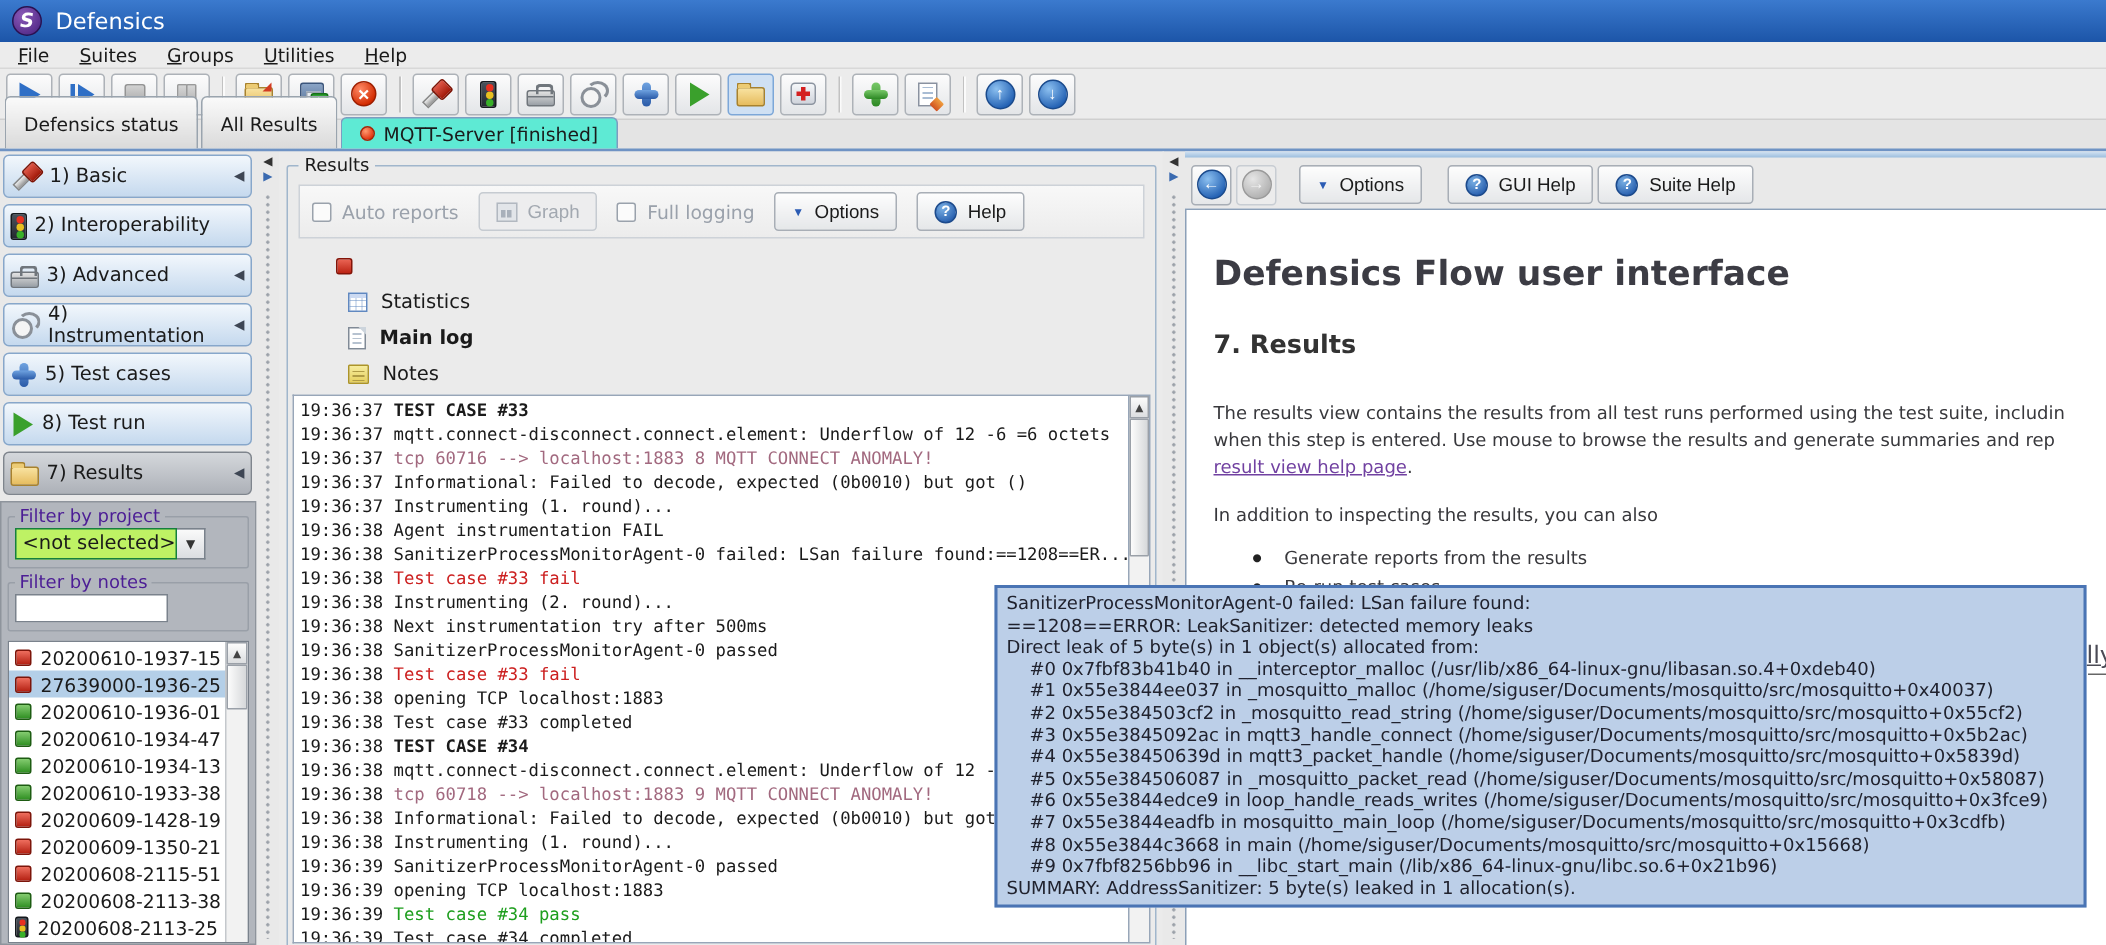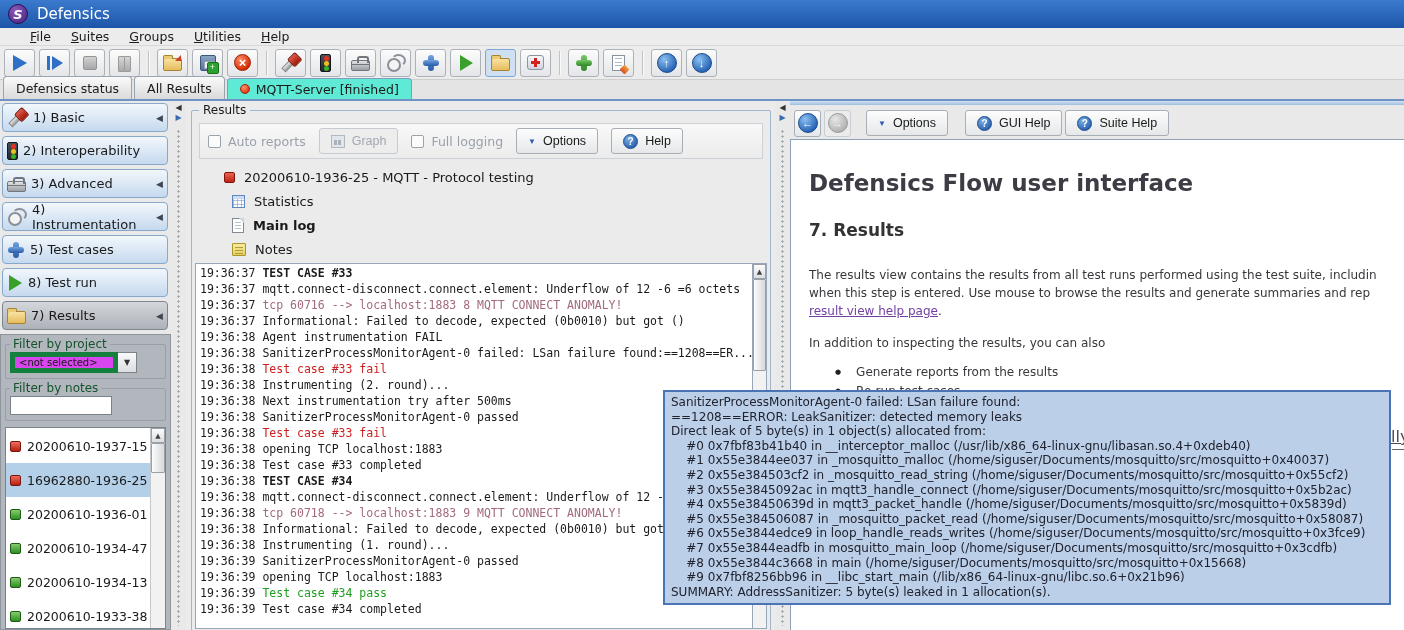--- a/index.html
+++ b/index.html
@@ -5,21 +5,21 @@
 *{margin:0;padding:0;box-sizing:border-box}
 html,body{width:1404px;height:630px}
 body{position:relative;overflow:hidden;font-family:"DejaVu Sans","Liberation Sans",sans-serif;font-size:13px;color:#1a1a1a;background:#e9e9e9}
 
 
 .titlebar{position:absolute;left:0;top:0;width:100%;height:28px;background:linear-gradient(#3b7ace,#1c55a8);display:flex;align-items:center;padding-left:8px;gap:9px}
 .logo{width:20px;height:20px;border-radius:50%;background:radial-gradient(circle at 35% 30%,#8a5ab8,#47207e);color:#fff;font-weight:bold;font-size:13px;display:flex;align-items:center;justify-content:center;border:1px solid #2a1050;font-style:italic}
 .win-title{color:#fff;font-size:15px}
 
 
-.menubar{position:absolute;top:28px;width:100%;height:18px;background:#ececec;border-bottom:1px solid #d8d8d8;display:flex;align-items:center;font-size:12.5px;padding-left:20px}
+.menubar{position:absolute;top:28px;width:100%;height:18px;background:#ececec;border-bottom:1px solid #d8d8d8;display:flex;align-items:center;font-size:12.5px;padding-left:2px}
 .menu-item{padding:0 10px;cursor:default}
 
 
 .toolbar{position:absolute;top:46px;width:100%;height:34px;background:#ececec;border-bottom:1px solid #cfcfcf;display:flex;align-items:center;padding-left:4px;gap:4px}
 .tbtn{width:31px;height:28px;border:1px solid #adb2b8;border-radius:3px;background:linear-gradient(#fcfcfc,#e3e5e8);display:flex;align-items:center;justify-content:center;position:relative;padding:0;flex:0 0 auto}
 .tbtn.active{background:#cfe0f3;border-color:#7da7d8}
 .tbtn.sep{width:9px;border:none;background:none}
 .icon{display:inline-block;position:relative;flex:0 0 auto}
 .sep-line{width:2px;height:24px;background:linear-gradient(90deg,#c2c2c2 50%,#fbfbfb 50%)}
 
@@ -66,41 +66,41 @@
 .doc-edit-icon::after{content:"";position:absolute;right:-4px;bottom:-3px;width:7px;height:7px;background:linear-gradient(#f0a040,#d05020);border-radius:1px;transform:rotate(45deg)}
 .sphere{width:20px;height:20px;border-radius:50%;background:radial-gradient(circle at 35% 30%,#8cc0f0,#2462b4 75%);border:1px solid #1a4a8c;color:#fff;font-size:11px;font-weight:bold;text-align:center;line-height:18px}
 .sphere.gray{background:radial-gradient(circle at 35% 30%,#e6e6e6,#b2b2b2 75%);border-color:#9a9a9a;color:#f2f2f2}
 .arrow-up-icon::after{content:"↑"}
 .arrow-down-icon::after{content:"↓"}
 .back-icon::after{content:"←"}
 .forward-icon::after{content:"→"}
 
 
 .tabbar{position:absolute;top:80px;width:100%;height:21px;background:#e4e4e4;border-bottom:2px solid #6f93c4;display:flex;align-items:flex-end;padding-left:3px;gap:2px}
-.tab{height:23px;display:flex;align-items:center;gap:6px;padding:0 12px;border:1px solid #9aa4ae;border-bottom:none;border-radius:4px 4px 0 0;background:linear-gradient(#fafafa,#dadada);font-size:12.5px;cursor:default}
+.tab{height:35px;display:flex;align-items:center;gap:6px;padding:0 12px;border:1px solid #9aa4ae;border-bottom:none;border-radius:4px 4px 0 0;background:linear-gradient(#fafafa,#dadada);font-size:12.5px;cursor:default}
 .tab.active{background:#5eead4;border-color:#7d9cc0;height:21px}
 .tabdot{display:none}
 .tabdot.dot{display:inline-block;width:10px;height:10px;border-radius:50%;background:radial-gradient(circle at 35% 30%,#ff9a70,#e03410 75%);border:1px solid #a82408}
 
 
 .sidebar{position:absolute;left:0;top:101px;width:171px;height:529px;background:#e9e9e9}
 .steps{position:absolute;left:2px;top:2px;right:3px}
 .step{height:29px;margin-bottom:4px;border:1px solid #87a7cb;border-radius:4px;background:linear-gradient(#f2f7fc,#c5d9ee);display:flex;align-items:center;padding:0 4px;gap:5px;font-size:13px;cursor:default}
 .step.selected{background:linear-gradient(#d4d7db,#adb1b8);border-color:#7f858d}
 .step .step-arrow{margin-left:auto;font-size:9px;color:#3e4654}
 .results-section{position:absolute;left:0;top:233px;right:0;bottom:0;background:#b2b6bd;border:1px solid #8e949c;padding:0 3px}
 .fs{border:1px solid #999fa8;border-radius:2px;position:relative;margin:9px 1px 0 1px;padding:7px 4px 5px 4px}
-.fs .legend{position:absolute;top:-8px;left:4px;background:#b2b6bd;padding:0 3px;font-size:12px;color:#14532d}
+.fs .legend{position:absolute;top:-8px;left:4px;background:#b2b6bd;padding:0 3px;font-size:12px;color:#4c1d95}
 .combo{display:flex;height:21px;width:127px}
-.combo-value{flex:1;background:#d946ef;border:5px solid #15803d;font-size:10px;padding:0 4px;display:flex;align-items:center;white-space:nowrap;overflow:hidden}
+.combo-value{flex:1;background:#bef264;border:1px solid #15803d;font-size:13px;padding:0 4px;display:flex;align-items:center;white-space:nowrap;overflow:hidden}
 .combo-btn{width:19px;background:linear-gradient(#fafafa,#dbdde1);border:1px solid #7a828c;border-left:none;display:flex;align-items:center;justify-content:center;font-size:8px;color:#333}
 .notes-input{width:102px;height:19px;background:#fff;border:1px solid #7a828c;font-size:12px;padding:0 3px;font-family:inherit}
 .run-list{position:absolute;left:4px;right:4px;top:92px;bottom:0;background:#fff;border:1px solid #7a828c;overflow:hidden}
 .run-rows{position:absolute;left:0;top:1px;right:15px}
-.run-row{height:34px;display:flex;align-items:center;gap:6px;padding-left:4px;font-size:12.5px;white-space:nowrap}
+.run-row{height:18px;display:flex;align-items:center;gap:6px;padding-left:4px;font-size:12.5px;white-space:nowrap}
 .run-row.selected{background:#b4cfe8}
 .run-icon{width:11px;height:11px;border-radius:2px}
 .run-icon.fail{background:linear-gradient(#ee6e5e,#b42012);border:1px solid #7c150a}
 .run-icon.pass{background:linear-gradient(#84cc70,#2f8f22);border:1px solid #1d5c12}
 .run-icon.traffic{width:9px;height:14px;background:linear-gradient(#4a525c,#23282e);border:1px solid #14181c;position:relative}
 .run-icon.traffic::before{content:"";position:absolute;left:2px;top:1px;width:3.5px;height:3.5px;border-radius:50%;background:#e83020;box-shadow:0 4px 0 #e8c020,0 8px 0 #38b028}
 
 
 .sb{position:absolute;background:#f2f2f2;border-left:1px solid #c4c8cc}
 .sb-btn{width:100%;height:15px;background:linear-gradient(#fcfcfc,#dcdee0);border:1px solid #9aa0a8;display:flex;align-items:center;justify-content:center;font-size:7px;color:#444}
@@ -333,21 +333,21 @@
     </div>
     <div class="run-list">
       <div class="run-rows">
 
       <div class="run-row">
           <span class="run-icon fail"></span>
           <span class="run-id">20200610-1937-15</span>
         </div>
           <div class="run-row selected">
           <span class="run-icon fail"></span>
-          <span class="run-id">16962880-1936-25</span>
+          <span class="run-id">27639000-1936-25</span>
         </div>
           <div class="run-row">
           <span class="run-icon pass"></span>
           <span class="run-id">20200610-1936-01</span>
         </div>
           <div class="run-row">
           <span class="run-icon pass"></span>
           <span class="run-id">20200610-1934-47</span>
         </div>
           <div class="run-row">
@@ -416,41 +416,41 @@
       </button>
       <button class="btn" style="margin-left:6px">
         <span class="help-glyph">?</span>
         <span>Help</span>
       </button>
     </div>
     <div class="tree">
 
     <div class="tree-row root">
         <span class="icon red-square-icon"></span>
-        <span>20200610-1936-25 - MQTT - Protocol testing</span>
       </div>
         <div class="tree-row">
         <span class="icon statistics-icon"></span>
         <span>Statistics</span>
       </div>
         <div class="tree-row selected">
         <span class="icon document-icon"></span>
         <span>Main log</span>
       </div>
         <div class="tree-row">
         <span class="icon notes-icon"></span>
         <span>Notes</span>
       </div>
       </div>
     <div class="log">
 
     <div class="log-line"><span class="lt">19:36:37</span><span class="lm hdr">TEST CASE #33</span></div>
         <div class="log-line"><span class="lt">19:36:37</span><span class="lm">mqtt.connect-disconnect.connect.element: Underflow of 12 -6 =6 octets</span></div>
         <div class="log-line"><span class="lt">19:36:37</span><span class="lm anom">tcp 60716 --&gt; localhost:1883 8 MQTT CONNECT ANOMALY!</span></div>
         <div class="log-line"><span class="lt">19:36:37</span><span class="lm">Informational: Failed to decode, expected (0b0010) but got ()</span></div>
+        <div class="log-line"><span class="lt">19:36:37</span><span class="lm">Instrumenting (1. round)...</span></div>
         <div class="log-line"><span class="lt">19:36:38</span><span class="lm">Agent instrumentation FAIL</span></div>
         <div class="log-line"><span class="lt">19:36:38</span><span class="lm">SanitizerProcessMonitorAgent-0 failed: LSan failure found:==1208==ER...</span></div>
         <div class="log-line"><span class="lt">19:36:38</span><span class="lm fail">Test case #33 fail</span></div>
         <div class="log-line"><span class="lt">19:36:38</span><span class="lm">Instrumenting (2. round)...</span></div>
         <div class="log-line"><span class="lt">19:36:38</span><span class="lm">Next instrumentation try after 500ms</span></div>
         <div class="log-line"><span class="lt">19:36:38</span><span class="lm">SanitizerProcessMonitorAgent-0 passed</span></div>
         <div class="log-line"><span class="lt">19:36:38</span><span class="lm fail">Test case #33 fail</span></div>
         <div class="log-line"><span class="lt">19:36:38</span><span class="lm">opening TCP localhost:1883</span></div>
         <div class="log-line"><span class="lt">19:36:38</span><span class="lm">Test case #33 completed</span></div>
         <div class="log-line"><span class="lt">19:36:38</span><span class="lm hdr">TEST CASE #34</span></div>

